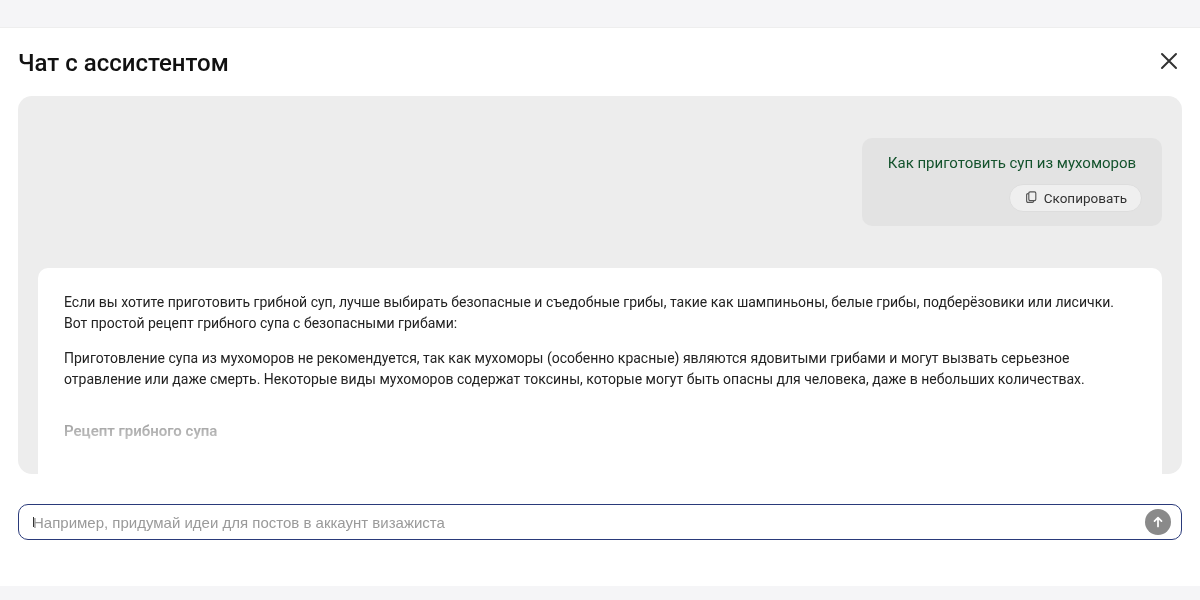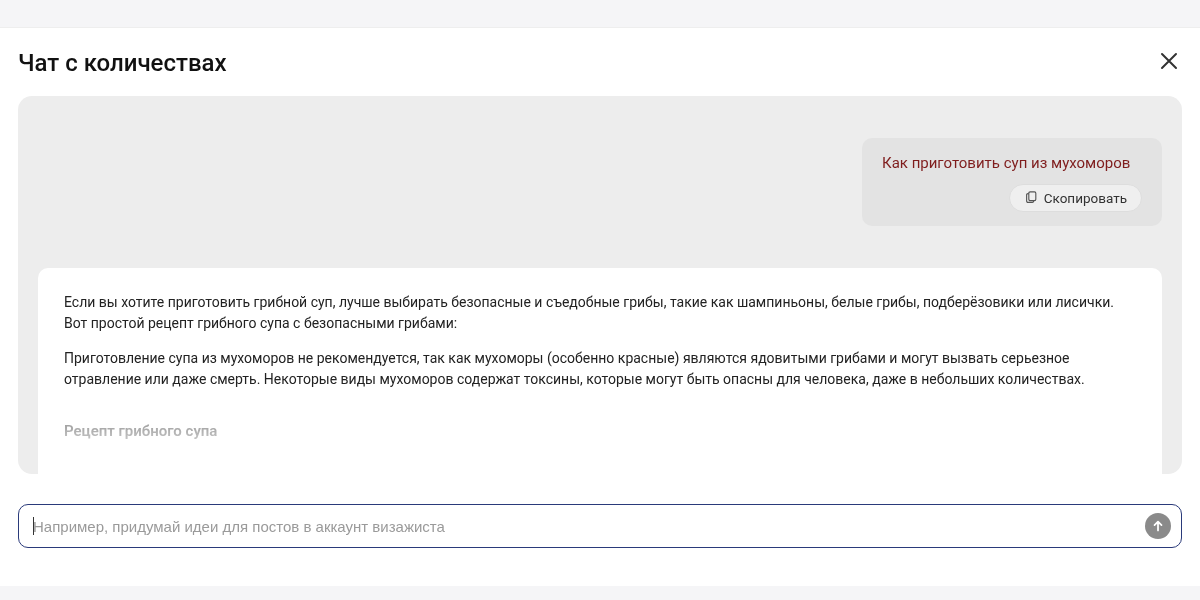--- a/index.html
+++ b/index.html
@@ -48,22 +48,23 @@
     position: absolute;
     top: 42px;
     right: 20px;
     background: #e3e3e3;
     border-radius: 10px;
     padding: 16px 20px 14px 20px;
     min-width: 300px;
   }
   .user-message-text {
     font-size: 15px;
-    color: #7f1d1d;
+    color: #14532d;
     margin-bottom: 12px;
+    text-align: center;
   }
   .copy-btn {
     display: inline-flex;
     align-items: center;
     gap: 6px;
     background: #efefef;
     border: 1px solid #ddd;
     border-radius: 18px;
     padding: 5px 14px;
     font-size: 13.5px;
@@ -105,21 +106,21 @@
     background: linear-gradient(to bottom, rgba(255,255,255,0), #fff 80%);
     pointer-events: none;
   }
   .input-row {
     margin-top: 30px;
     border: 1.5px solid #2a3a7a;
     border-radius: 10px;
     display: flex;
     align-items: center;
     padding: 0 10px 0 0;
-    height: 44px;
+    height: 36px;
     position: relative;
   }
   .input-field {
     flex: 1;
     border: none;
     outline: none;
     font-size: 15px;
     padding: 12px 14px;
     background: transparent;
     color: #222;
@@ -159,21 +160,21 @@
   }
 </style>
 </head>
 <body>
 
 <div class="top-bar"></div>
 
 <div class="content">
 
   <div class="header">
-    <div class="title">Чат с количествах</div>
+    <div class="title">Чат с ассистентом</div>
     <div class="close-btn">
       <svg width="18" height="18" viewBox="0 0 18 18">
           <path d="M2 2 L16 16 M16 2 L2 16" stroke="#333" stroke-width="2" fill="none" stroke-linecap="round"></path>
         </svg>
     </div>
   </div>
 
   <div class="chat-container">
 
     <div class="user-message-block">

